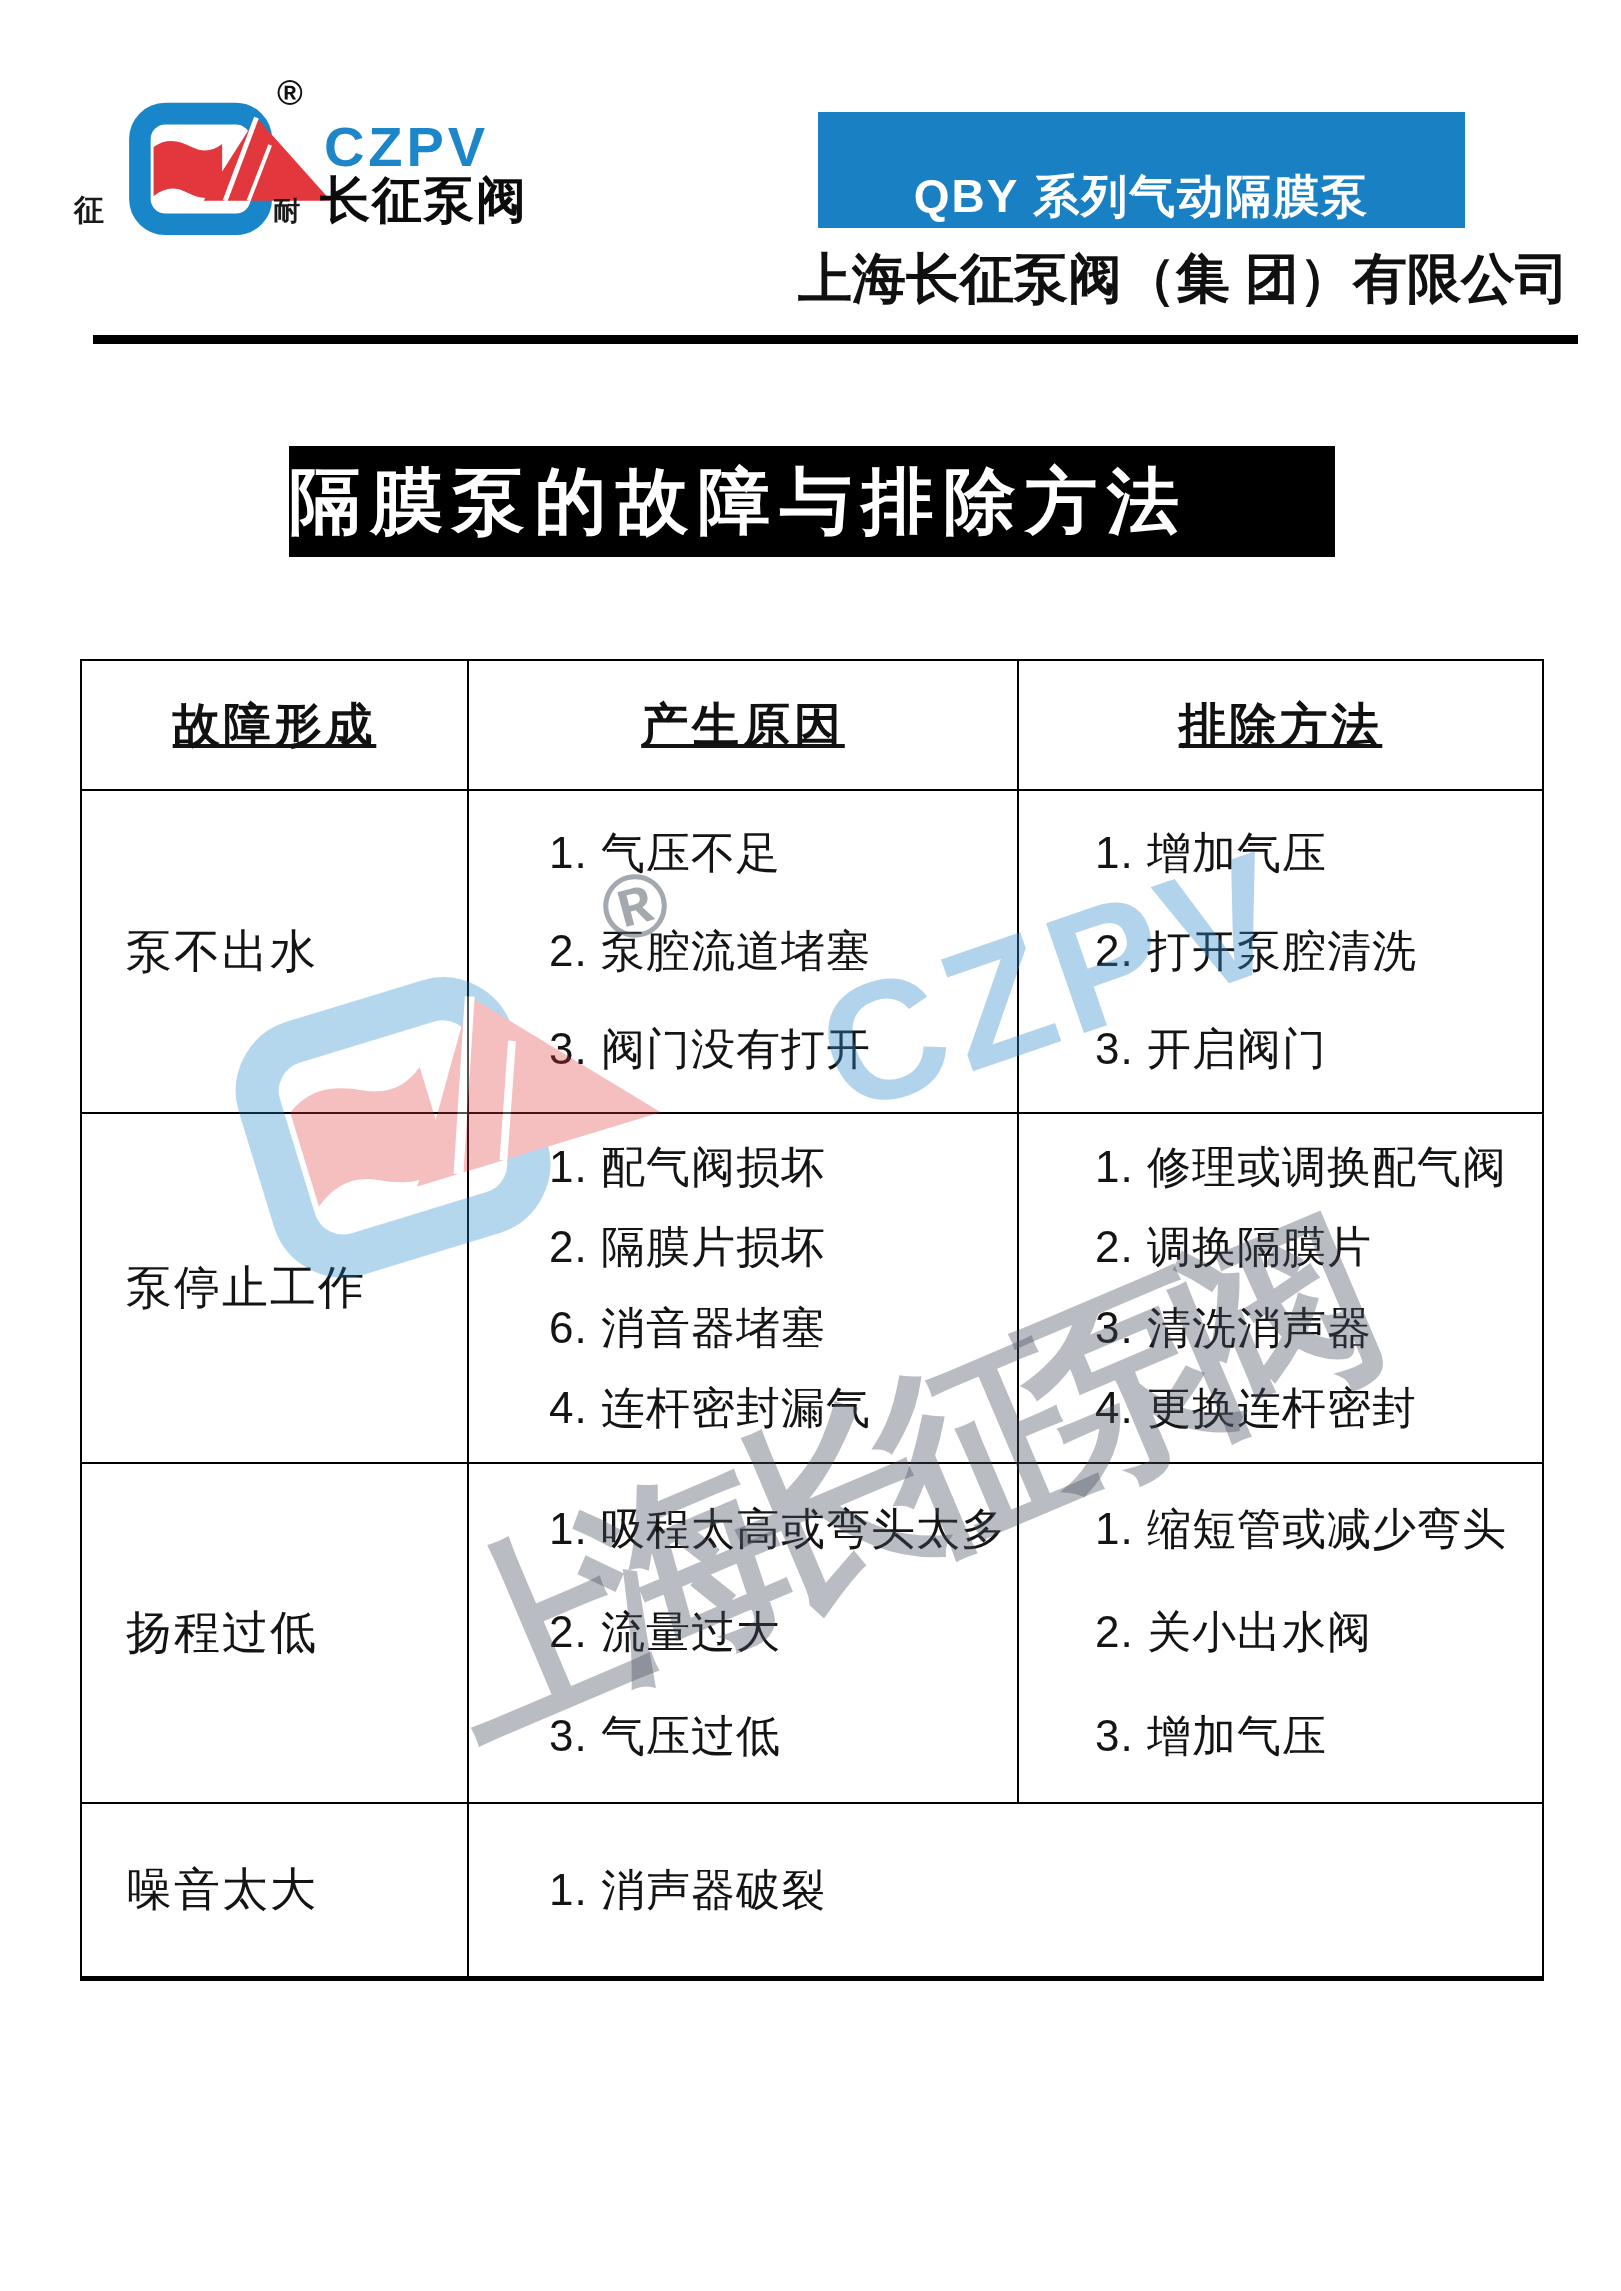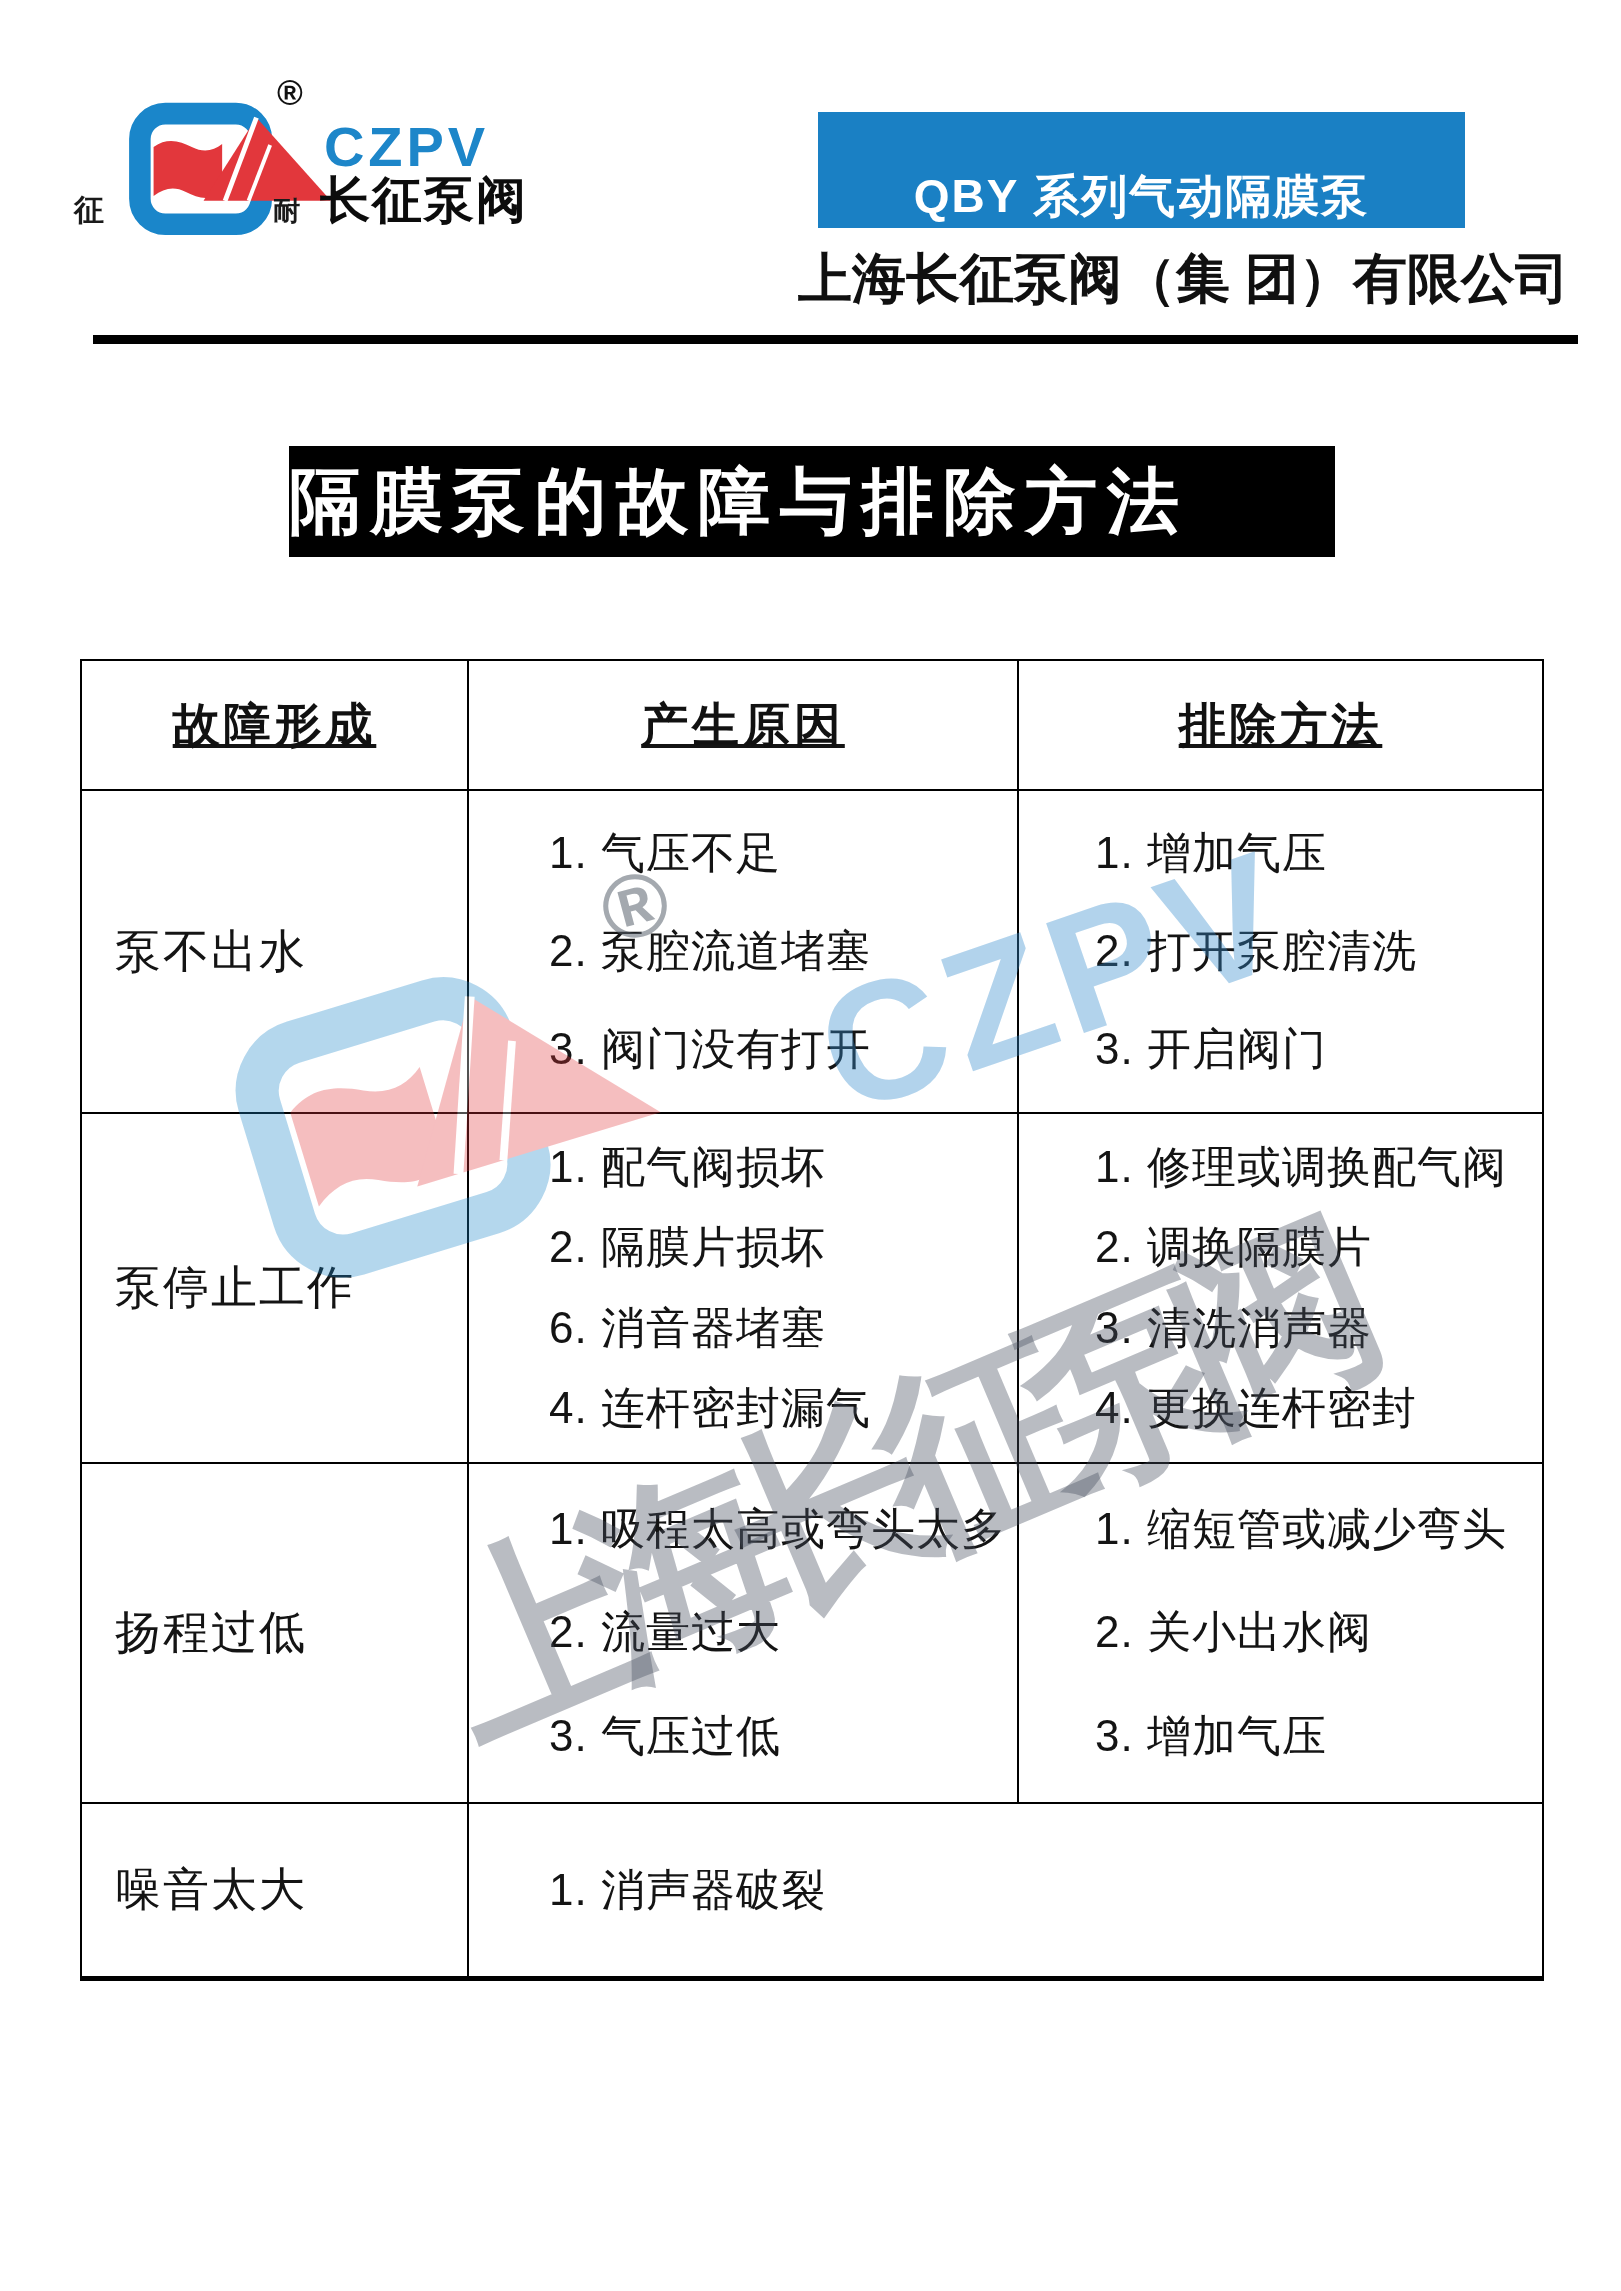--- a/index.html
+++ b/index.html
@@ -36,21 +36,21 @@
   .t-row{border-top:2.9px solid #000;}
   .t-row.r0{height:321px;}
   .t-row.r1{height:348px;}
   .t-row.r2{height:338px;}
   .t-row.r3{height:172px;}
   .cell{min-width:0;}
   .cell + .cell{border-left:2.9px solid #000;}
   .h-cell{display:flex;align-items:center;justify-content:center;
           font-size:47px;font-weight:600;color:#111;letter-spacing:3.9px;}
   .c-fault{display:flex;flex-direction:column;justify-content:center;
-           padding-left:33px;font-size:46px;font-weight:500;gap:39px;letter-spacing:2px;}
+           padding-left:44px;font-size:46px;font-weight:500;gap:39px;letter-spacing:2px;}
   .c-list{display:flex;flex-direction:column;justify-content:space-around;
           padding:13.7px 3.9px 13.7px 80px;font-size:44px;font-weight:500;letter-spacing:1px;}
   .c-list.remedy{padding-left:76px;}
   .c-list .item{white-space:nowrap;}
 
   
   .watermark{position:absolute;inset:0;z-index:6;pointer-events:none;}
   .wm-logo{position:absolute;left:235px;top:965px;opacity:0.32;
            transform:rotate(-17deg);transform-origin:50% 50%;}
   .wm-reg{position:absolute;left:602px;top:855px;font-size:90px;font-weight:bold;

